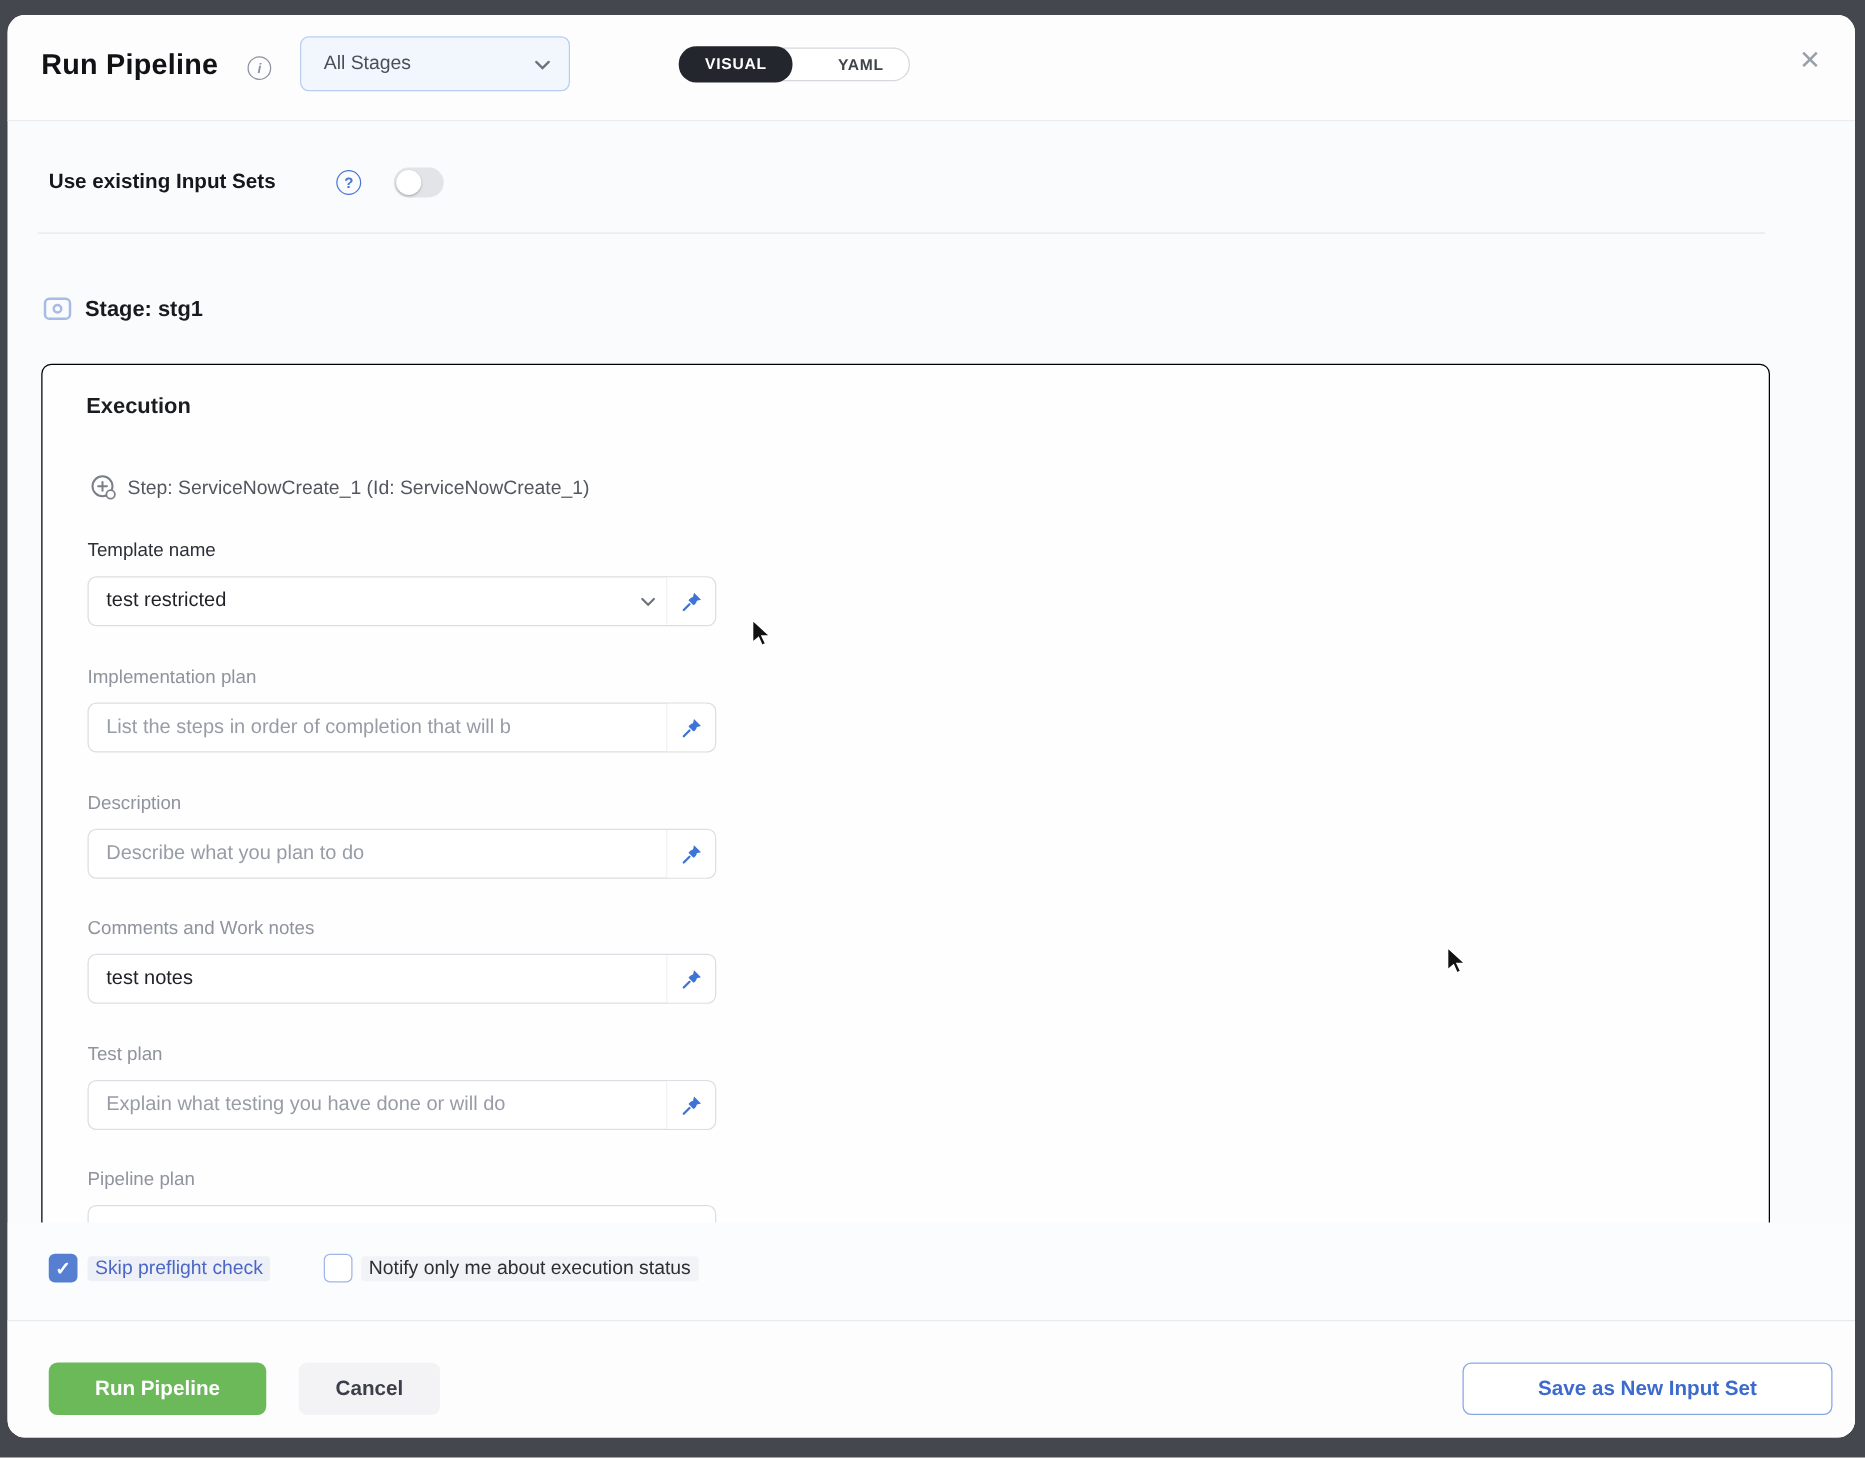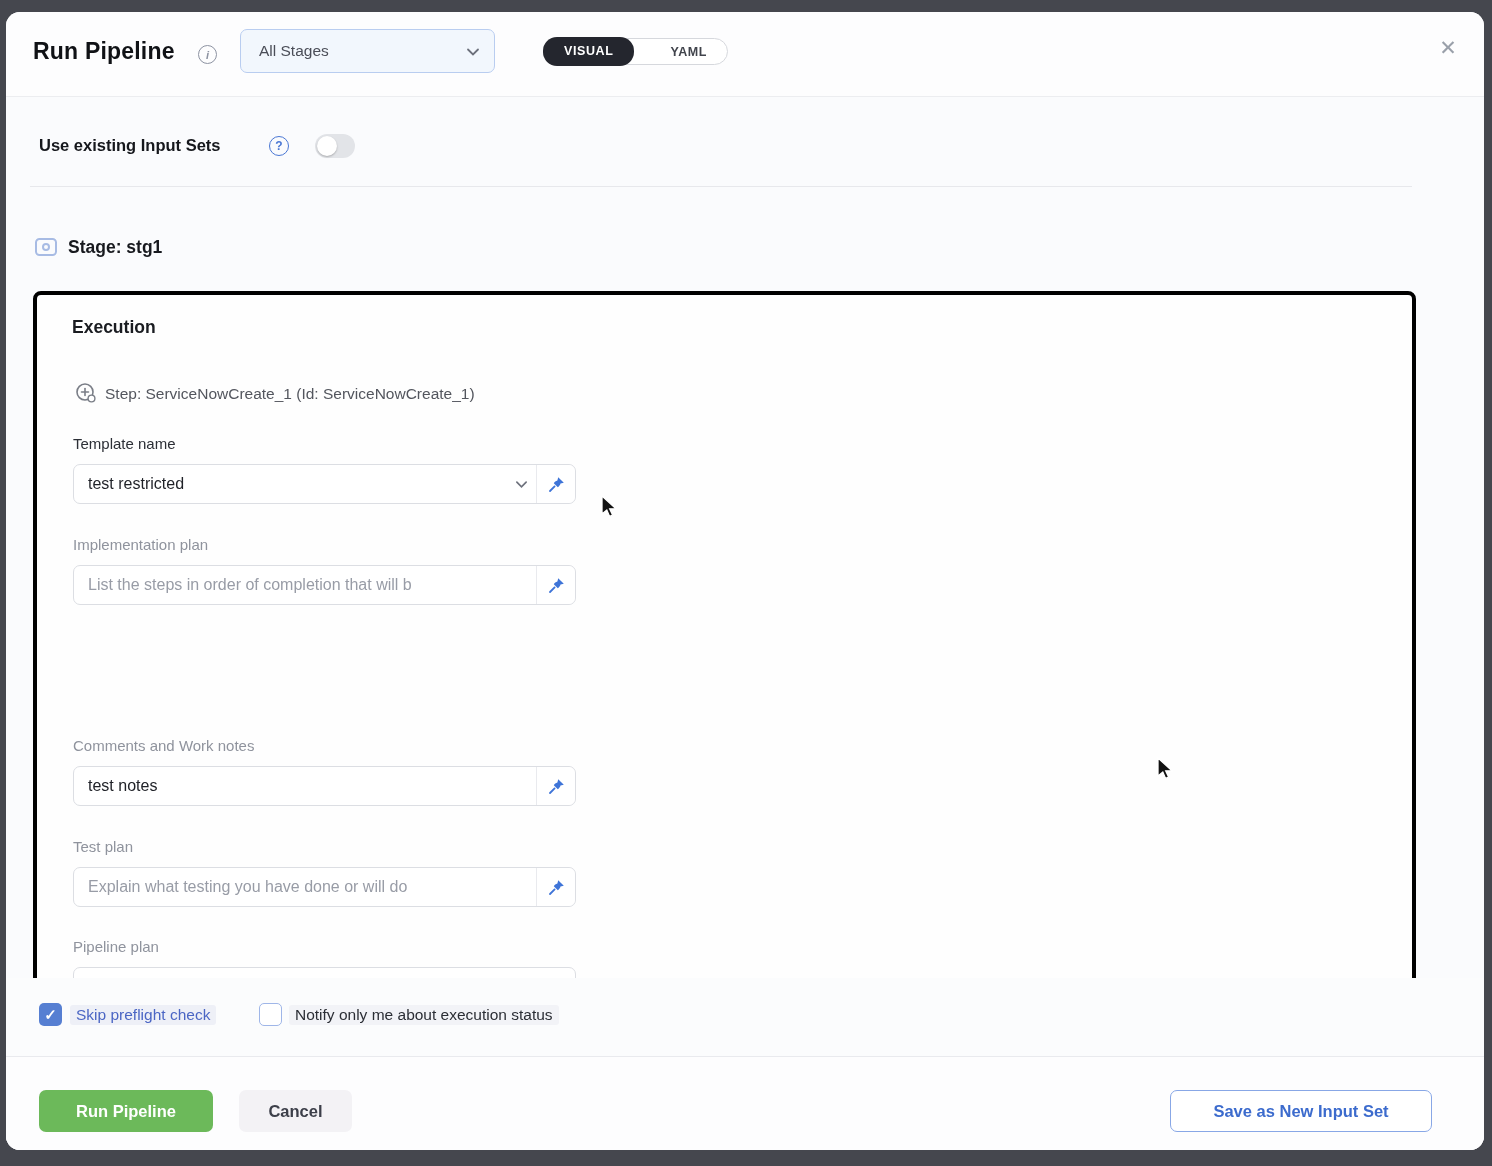--- a/index.html
+++ b/index.html
@@ -11,21 +11,21 @@
   }
   .modal{
     position:absolute;left:6px;top:12px;width:1478px;height:1138px;
     background:#fafbfd;border-radius:14px;overflow:hidden;
   }
   
   .hdr{position:absolute;left:0;top:0;width:100%;height:84px;background:#fdfdfe;border-bottom:1px solid #ecedf0;}
   .title{position:absolute;left:27px;top:26px;font-size:23px;font-weight:bold;color:#101216;letter-spacing:.2px;}
   .info-ic{position:absolute;left:192px;top:33px;width:17px;height:17px;border:1.5px solid #8d93a2;border-radius:50%;
     color:#8d93a2;font-size:11px;font-weight:bold;display:flex;align-items:center;justify-content:center;font-style:italic;}
-  .stage-select{position:absolute;left:234px;top:17px;width:255px;height:44px;background:#f2f7fd;
+  .stage-select{position:absolute;left:234px;top:17px;width:216px;height:44px;background:#f2f7fd;
     border:1px solid #b9cdf0;border-radius:7px;box-sizing:border-box;display:flex;align-items:center;cursor:pointer;}
   .stage-select .val{margin-left:18px;font-size:15.5px;color:#4b4e58;}
   .stage-select svg{position:absolute;right:14px;top:15px;}
   .seg{position:absolute;left:537px;top:26px;height:27px;background:#fff;border:1px solid #d6d8dd;border-radius:14px;
     display:flex;align-items:center;box-sizing:border-box;}
   .seg .on{height:29px;margin:-1px 0 0 -1px;padding:0 21px;border-radius:14px;background:#24262e;color:#fff;
     font-size:12.5px;font-weight:bold;letter-spacing:.6px;display:flex;align-items:center;cursor:pointer;}
   .seg .off{padding:0 20px;color:#41444c;font-size:12.5px;font-weight:bold;letter-spacing:.6px;cursor:pointer;margin-left:16px;}
   .close{position:absolute;left:1426px;top:20px;width:32px;height:32px;display:flex;align-items:center;justify-content:center;
     color:#9aa0aa;font-size:21px;cursor:pointer;}
@@ -35,21 +35,21 @@
     color:#4a77d4;font-size:12px;font-weight:bold;display:flex;align-items:center;justify-content:center;box-sizing:border-box;cursor:pointer;}
   .switch{position:absolute;left:309px;top:122px;width:40px;height:24px;background:#e2e4e8;border-radius:12px;cursor:pointer;}
   .switch .knob{position:absolute;left:2px;top:2px;width:20px;height:20px;background:#fff;border-radius:50%;
     box-shadow:0 1px 2px rgba(0,0,0,.25);}
   .div1{position:absolute;left:24px;top:174px;width:1382px;height:1px;background:#e7e8ec;}
   
   .stage-ic{position:absolute;left:27px;top:222px;}
   .stage-title{position:absolute;left:62px;top:225px;font-size:17.5px;font-weight:bold;color:#17191e;}
   
   .card{position:absolute;left:27px;top:279px;width:1383px;height:700px;background:#fefefe;
-    border:4px solid #000000;border-radius:8px;box-sizing:border-box;z-index:1;padding-left:11px;}
+    border:1px solid #000000;border-radius:8px;box-sizing:border-box;z-index:1;padding-left:11px;}
   .card-title{position:absolute;left:35px;top:22px;font-size:17.5px;font-weight:bold;color:#1a1c21;}
   .step-ic{position:absolute;left:38px;top:87px;}
   .step-title{position:absolute;left:68px;top:90px;font-size:15.5px;font-weight:normal;color:#53565e;}
   .field{position:absolute;left:36px;width:503px;}
   .field label{display:block;font-size:15px;color:#8f939d;margin-bottom:12px;}
   .field.dark label{color:#2c2f36;font-weight:500;}
   .inwrap{position:relative;width:503px;height:40px;}
   .inwrap input, .selbox{
     width:503px;height:40px;box-sizing:border-box;background:#fff;border:1px solid #dcdee3;border-radius:7px;
     font-family:"Liberation Sans",sans-serif;font-size:16px;color:#202228;padding:0 48px 0 14px;outline:none;}
@@ -66,21 +66,21 @@
     display:flex;align-items:center;justify-content:center;}
   .cb.checked{background:#567fd2;color:#fff;font-size:15px;font-weight:bold;}
   .cb.un{background:#fff;border:1.5px solid #9fb6e8;}
   .cb-lab1{position:absolute;left:64px;top:27px;font-size:15.5px;color:#4b66c4;background:#eef0f7;padding:1px 6px;border-radius:3px;}
   .cb-lab2{position:absolute;left:283px;top:27px;font-size:15.5px;color:#2b2e35;background:#f2f3f7;padding:1px 6px;border-radius:3px;}
   .btnrow{position:absolute;left:0;top:78px;width:100%;height:94px;background:#fdfdfe;border-top:1px solid #e9eaee;box-sizing:border-box;}
   .btn{position:absolute;top:33px;height:42px;border-radius:7px;font-size:16.5px;font-weight:bold;
     display:flex;align-items:center;justify-content:center;cursor:pointer;box-sizing:border-box;font-family:"Liberation Sans",sans-serif;}
   .btn-run{left:33px;width:174px;background:#6cb95a;color:#fff;}
   .btn-cancel{left:233px;width:113px;background:#f3f2f5;color:#3c3f49;}
-  .btn-save{left:1164px;width:262px;background:#fff;border:1.5px solid #88a7e6;color:#3c6bcd;}
+  .btn-save{left:1164px;width:296px;background:#fff;border:1.5px solid #88a7e6;color:#3c6bcd;}
   
   .cursor{position:absolute;z-index:100;pointer-events:none;}
 </style>
 </head>
 <body>
 
 <div class="modal">
 
   <div class="hdr">
     <div class="title">Run Pipeline</div>
@@ -154,20 +154,34 @@
           <svg width="19" height="19" viewBox="0 0 19 19">
               <g>
             <path d="M11.2 2.2 L16.8 7.8 L13.5 8.6 C13.1 10.2 12.2 11.4 10.8 12.2 L6.8 8.2 C7.6 6.8 8.8 5.9 10.4 5.5 Z" fill="#3e74d8"></path>
             <line x1="7.6" y1="11.4" x2="3" y2="16" stroke="#3e74d8" stroke-width="1.8" stroke-linecap="round"></line>
           </g>
             </svg>
         </div>
       </div>
     </div>
 
+    <div class="field" style="top:342px">
+      <label>Description</label>
+      <div class="inwrap">
+        <input placeholder="Describe what you plan to do" style="">
+        <div class="pin-sec">
+          <svg width="19" height="19" viewBox="0 0 19 19">
+              <g>
+            <path d="M11.2 2.2 L16.8 7.8 L13.5 8.6 C13.1 10.2 12.2 11.4 10.8 12.2 L6.8 8.2 C7.6 6.8 8.8 5.9 10.4 5.5 Z" fill="#3e74d8"></path>
+            <line x1="7.6" y1="11.4" x2="3" y2="16" stroke="#3e74d8" stroke-width="1.8" stroke-linecap="round"></line>
+          </g>
+            </svg>
+        </div>
+      </div>
+    </div>
 
     <div class="field" style="top:442px">
       <label>Comments and Work notes</label>
       <div class="inwrap">
         <input value="test notes" style="">
         <div class="pin-sec">
           <svg width="19" height="19" viewBox="0 0 19 19">
               <g>
             <path d="M11.2 2.2 L16.8 7.8 L13.5 8.6 C13.1 10.2 12.2 11.4 10.8 12.2 L6.8 8.2 C7.6 6.8 8.8 5.9 10.4 5.5 Z" fill="#3e74d8"></path>
             <line x1="7.6" y1="11.4" x2="3" y2="16" stroke="#3e74d8" stroke-width="1.8" stroke-linecap="round"></line>

